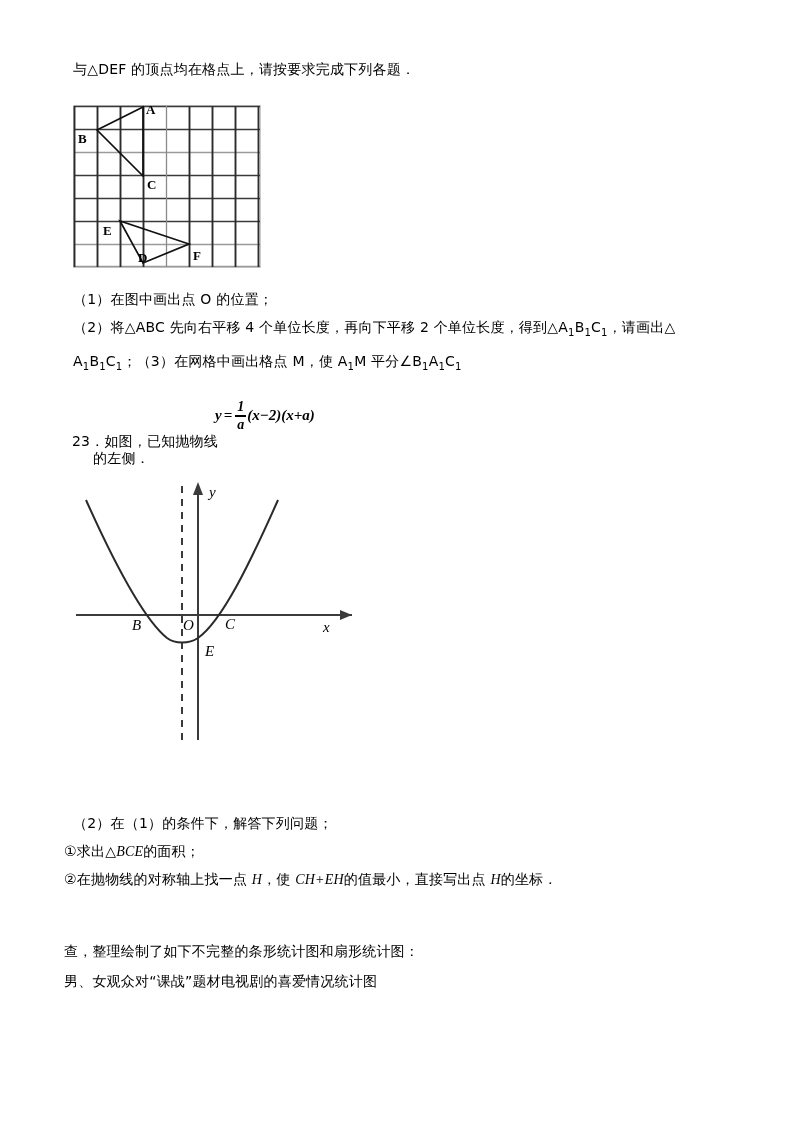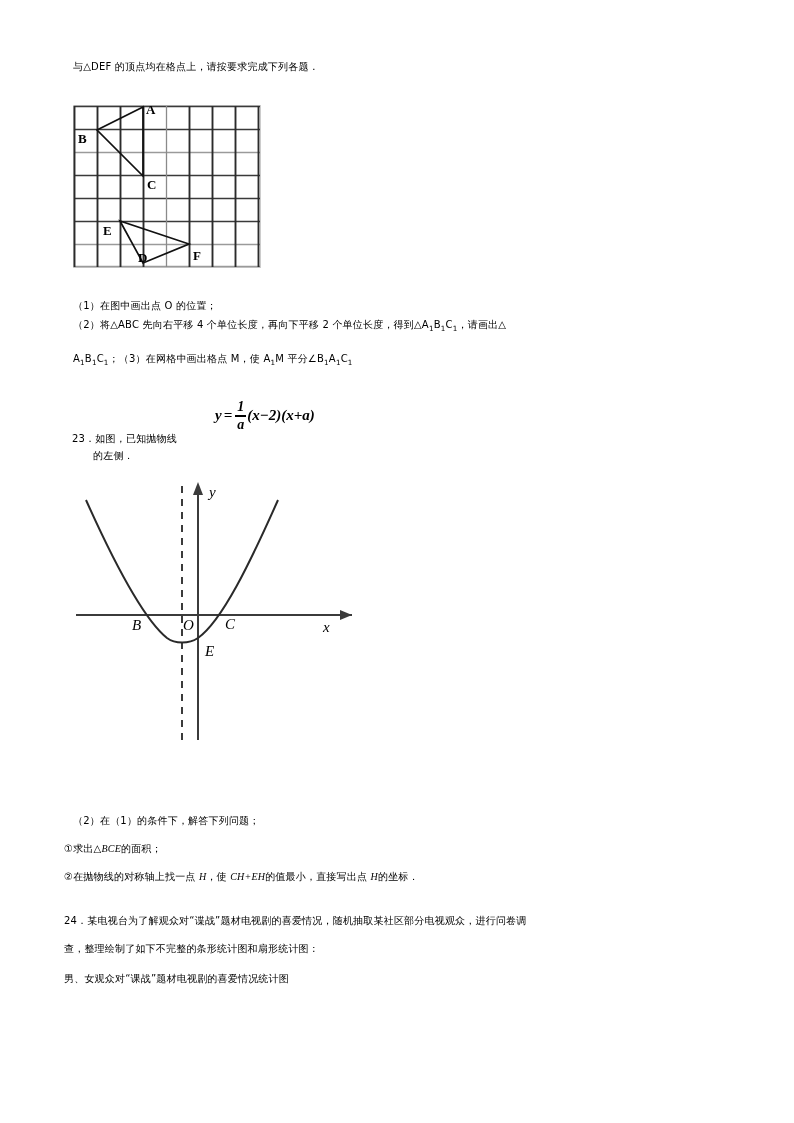--- a/index.html
+++ b/index.html
@@ -23,21 +23,21 @@
   }
   .line {
     position: absolute;
     font-size: 13.2px;
     line-height: 1.3;
     white-space: nowrap;
     letter-spacing: 0.2px;
   }
   .cjk {
     font-family: "DejaVu Sans", "Liberation Sans", sans-serif;
-    font-size: 10px;
+    font-size: 14px;
   }
   .mono-ital {
     font-family: "Liberation Serif", serif;
     font-style: italic;
   }
   .sub {
     font-size: 0.72em;
     vertical-align: sub;
   }
 
@@ -147,21 +147,21 @@
       <text x="5" y="38" font-family="Liberation Serif, serif" font-size="13" font-weight="bold" fill="#000">B</text>
       <text x="74" y="84" font-family="Liberation Serif, serif" font-size="13" font-weight="bold" fill="#000">C</text>
       <text x="30" y="130" font-family="Liberation Serif, serif" font-size="13" font-weight="bold" fill="#000">E</text>
       <text x="66" y="172" font-family="Liberation Serif, serif" font-size="13" font-weight="bold" fill="#000">D</text>
       <text x="120" y="155" font-family="Liberation Serif, serif" font-size="13" font-weight="bold" fill="#000">F</text>
     </svg>
   </div>
 
   <div style="position:absolute; left:138px; top:250px; font-family:'Liberation Serif',serif; font-size:13px; font-weight:bold;">D</div>
 
-  <div class="line cjk" style="left:73px; top:299px;">（1）在图中画出点 O 的位置；</div>
+  <div class="line cjk" style="left:73px; top:290px;">（1）在图中画出点 O 的位置；</div>
 
   <div class="line cjk" style="left:73px; top:318px;">
     <span>（2）将△ABC 先向右平移 4 个单位长度，再向下平移 2 个单位长度，得到△A</span><span class="sub">1</span><span>B</span><span class="sub">1</span><span>C</span><span class="sub">1</span><span>，请画出△</span>
   </div>
 
   <div class="line cjk" style="left:73px; top:352px;">
     <span>A</span><span class="sub">1</span><span>B</span><span class="sub">1</span><span>C</span><span class="sub">1</span><span>；（3）在网格中画出格点 M，使 A</span><span class="sub">1</span><span>M 平分∠B</span><span class="sub">1</span><span>A</span><span class="sub">1</span><span>C</span><span class="sub">1</span>
   </div>
 
   <div class="line cjk" style="left:72px; top:420px;margin-top:12px;">
@@ -209,19 +209,18 @@
   <div class="line cjk" style="left:73px; top:814px;">（2）在（1）的条件下，解答下列问题；</div>
 
   <div class="line cjk" style="left:64px; top:842px;">
     <span>①求出△</span><span class="mono-ital">BCE</span><span>的面积；</span>
   </div>
 
   <div class="line cjk" style="left:64px; top:870px;">
     <span>②在抛物线的对称轴上找一点 </span><span class="mono-ital">H</span><span>，使 </span><span class="mono-ital">CH+EH</span><span>的值最小，直接写出点 </span><span class="mono-ital">H</span><span>的坐标．</span>
   </div>
 
-  <div class="line cjk" style="left:64px; top:914px;">24．某电视台为了解观众对“谍战”题材电视剧的喜爱情况，随机抽取某社区部分电视观众，进行问卷调</div>
 
   <div class="line cjk" style="left:64px; top:942px;">查，整理绘制了如下不完整的条形统计图和扇形统计图：</div>
 
   <div class="line cjk" style="left:64px; top:972px;">男、女观众对“课战”题材电视剧的喜爱情况统计图</div>
 
 </div>
 
 </body></html>

